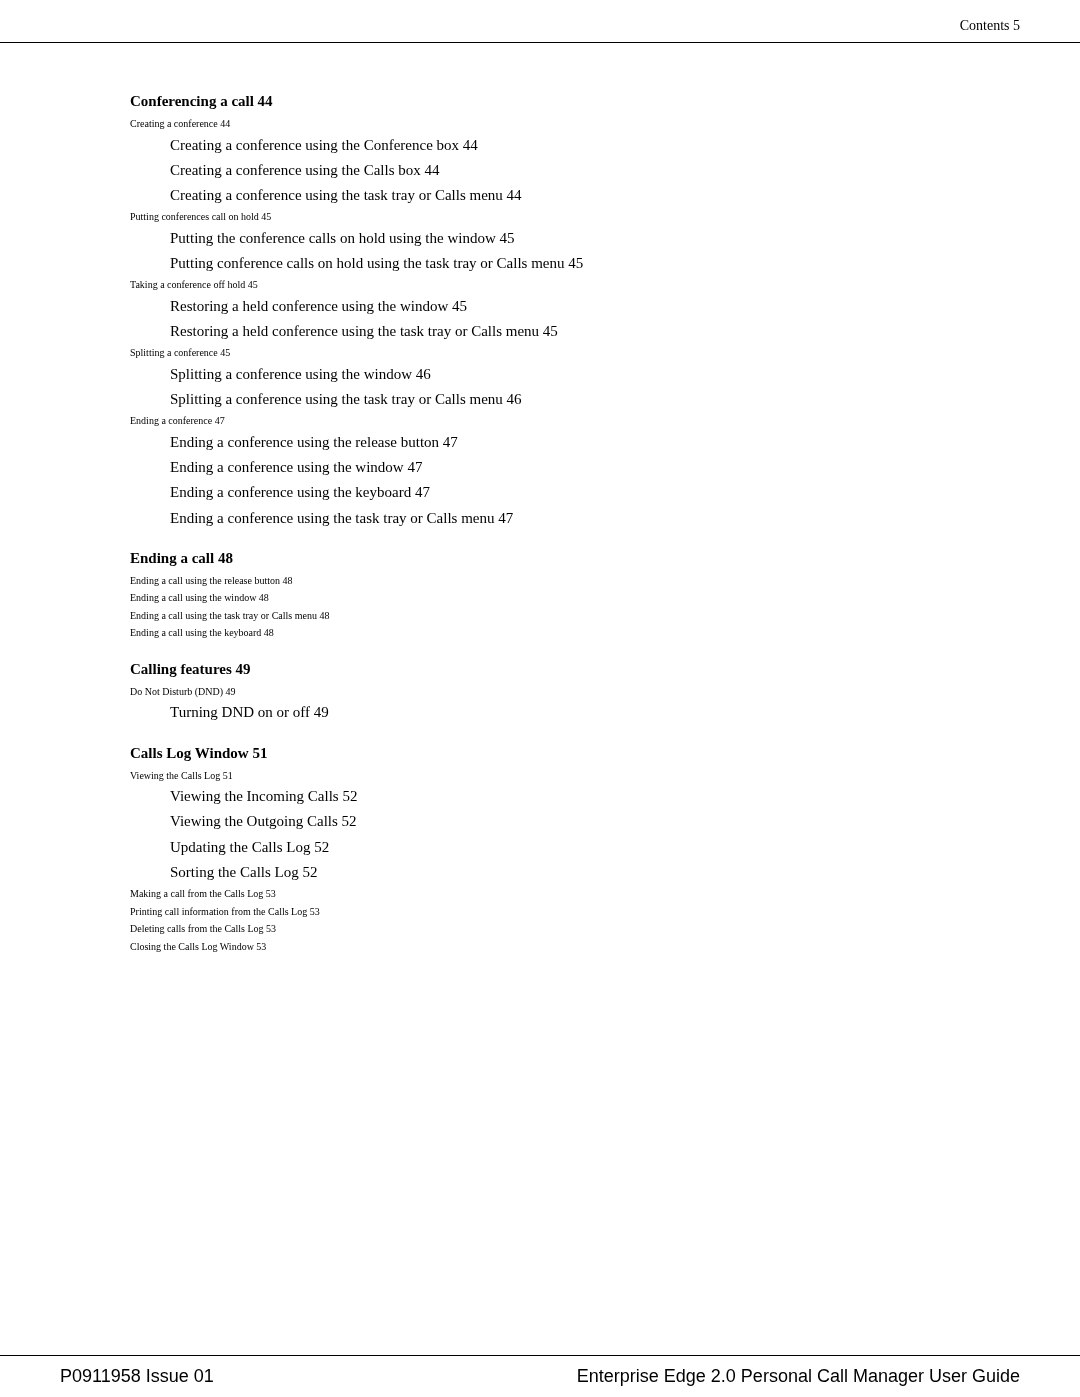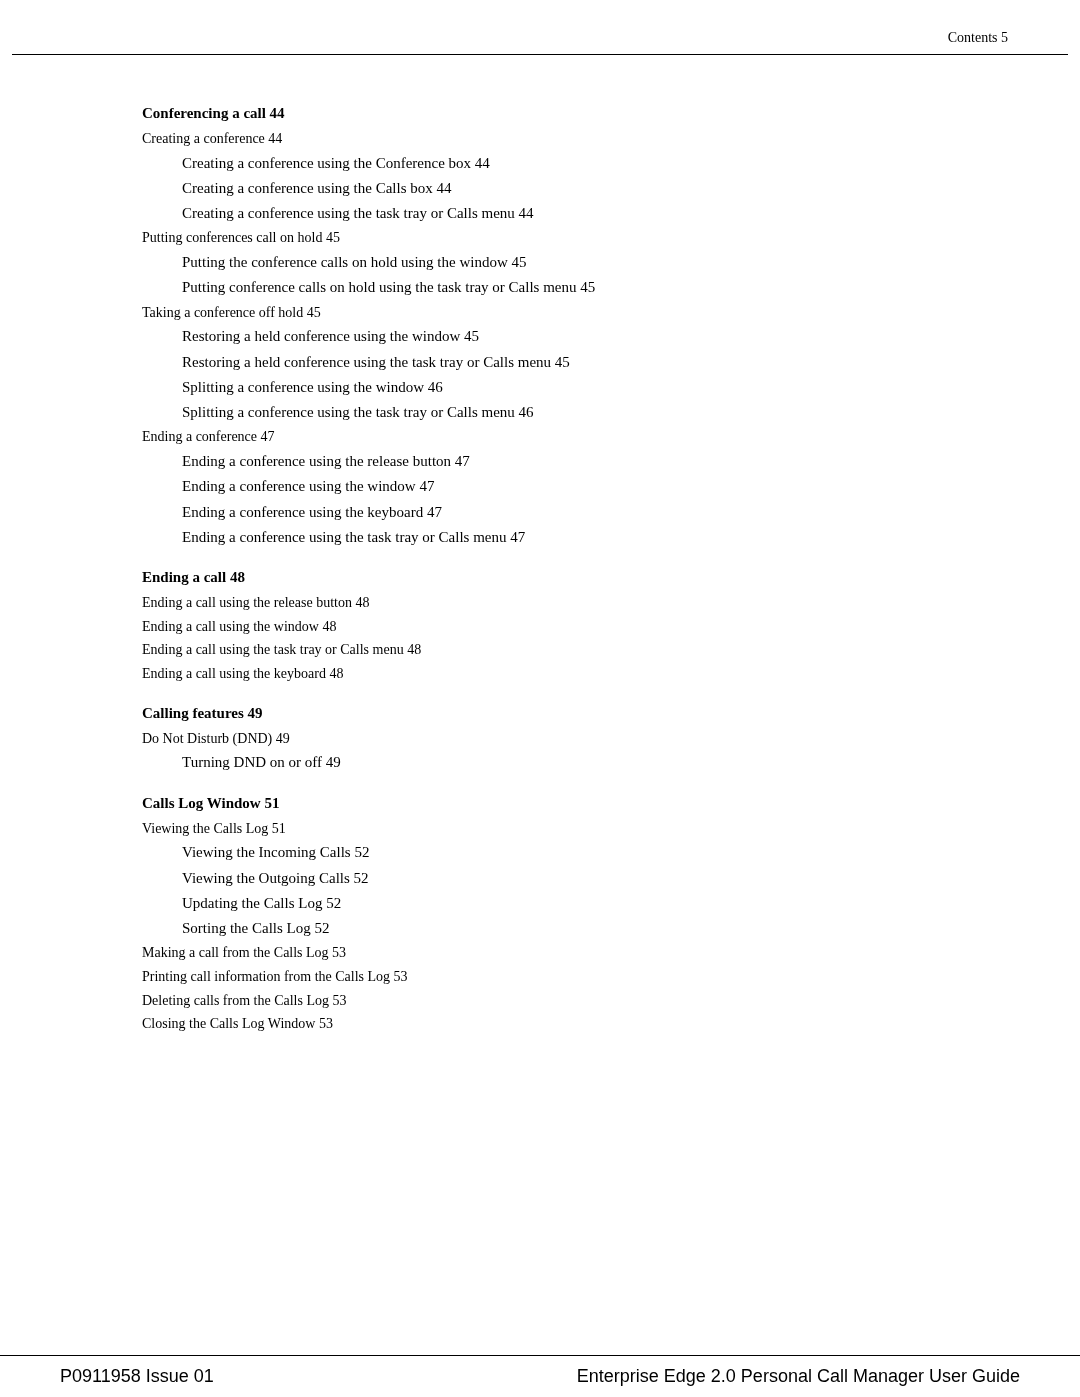--- a/index.html
+++ b/index.html
@@ -15,21 +15,21 @@
       font-family: Times New Roman, Times, serif;
       font-size: 15px;
       color: #000000;
       position: relative;
     }
 
     .page-container {
       width: 1080px;
       min-height: 1397px;
       position: relative;
-      padding: 12px;
+      padding: 0;
     }
 
     
     .header {
       display: flex;
       justify-content: flex-end;
       align-items: center;
       padding: 18px 60px 8px 60px;
       border-bottom: 1.5px solid #000;
     }
@@ -49,21 +49,21 @@
       font-weight: bold;
       font-size: 15px;
       margin-top: 20px;
       margin-bottom: 6px;
     }
 
     
     .l1 {
       margin-left: 0px;
       margin-bottom: 2px;
-      font-size: 14px;
+      font-size: 10px;
       line-height: 1.55;
     }
 
     
     .l2 {
       margin-left: 40px;
       margin-bottom: 2px;
       font-size: 15px;
       line-height: 1.55;
     }
@@ -97,20 +97,21 @@
       <div class="l1">Creating a conference   44</div>
       <div class="l2">Creating a conference using the Conference box   44</div>
       <div class="l2">Creating a conference using the Calls box   44</div>
       <div class="l2">Creating a conference using the task tray or Calls menu   44</div>
       <div class="l1">Putting conferences call on hold   45</div>
       <div class="l2">Putting the conference calls on hold using the window   45</div>
       <div class="l2">Putting conference calls on hold using the task tray or Calls menu   45</div>
       <div class="l1">Taking a conference off hold   45</div>
       <div class="l2">Restoring a held conference using the window   45</div>
       <div class="l2">Restoring a held conference using the task tray or Calls menu   45</div>
+      <div class="l1">Splitting a conference   45</div>
       <div class="l2">Splitting a conference using the window   46</div>
       <div class="l2">Splitting a conference using the task tray or Calls menu   46</div>
       <div class="l1">Ending a conference   47</div>
       <div class="l2">Ending a conference using the release button   47</div>
       <div class="l2">Ending a conference using the window   47</div>
       <div class="l2">Ending a conference using the keyboard   47</div>
       <div class="l2">Ending a conference using the task tray or Calls menu   47</div>
       <div class="section-title">Ending a call   48</div>
       <div class="l1">Ending a call using the release button   48</div>
       <div class="l1">Ending a call using the window   48</div>

